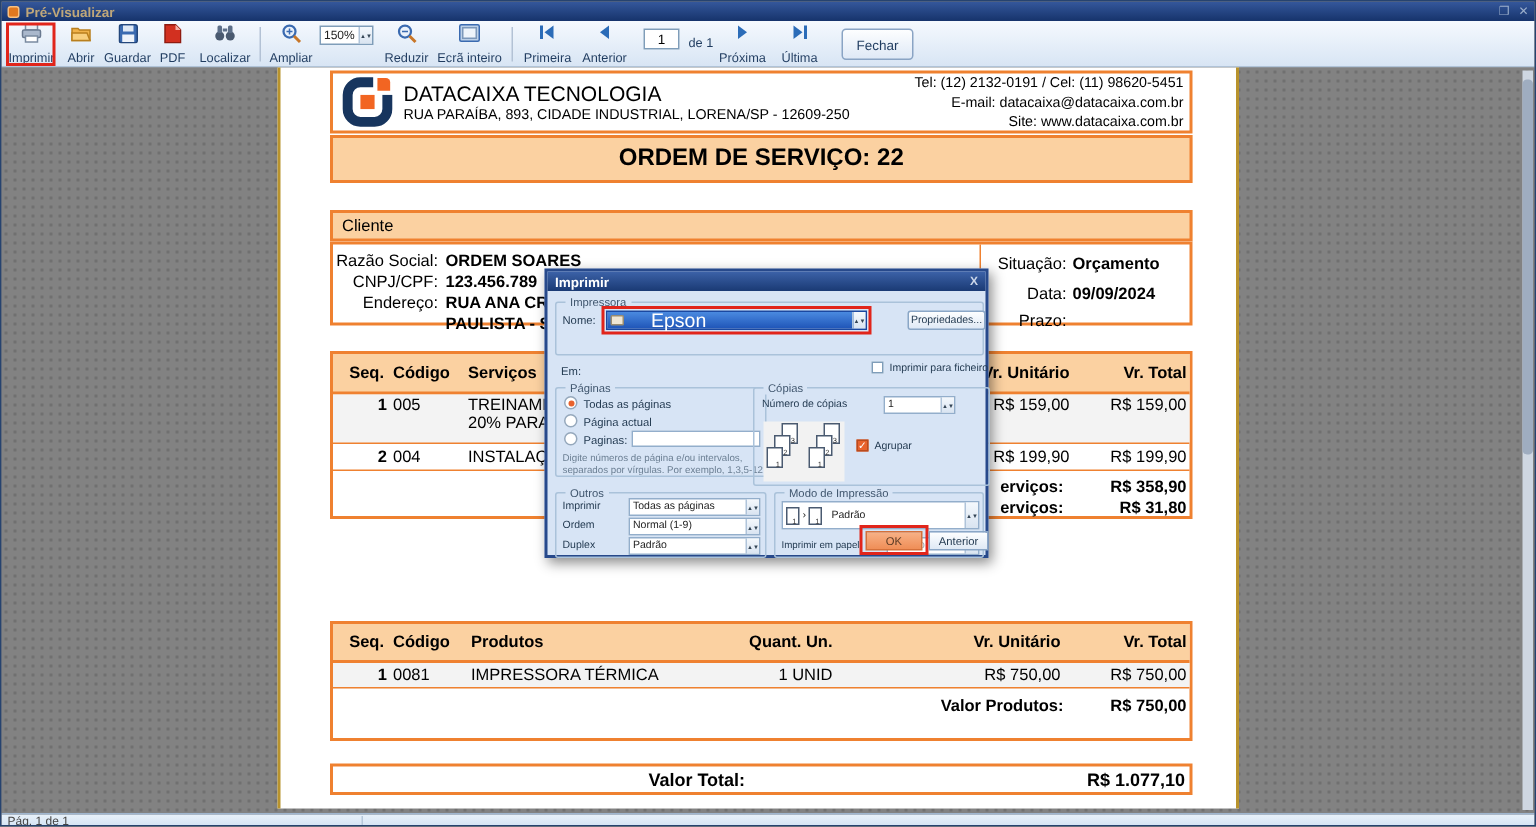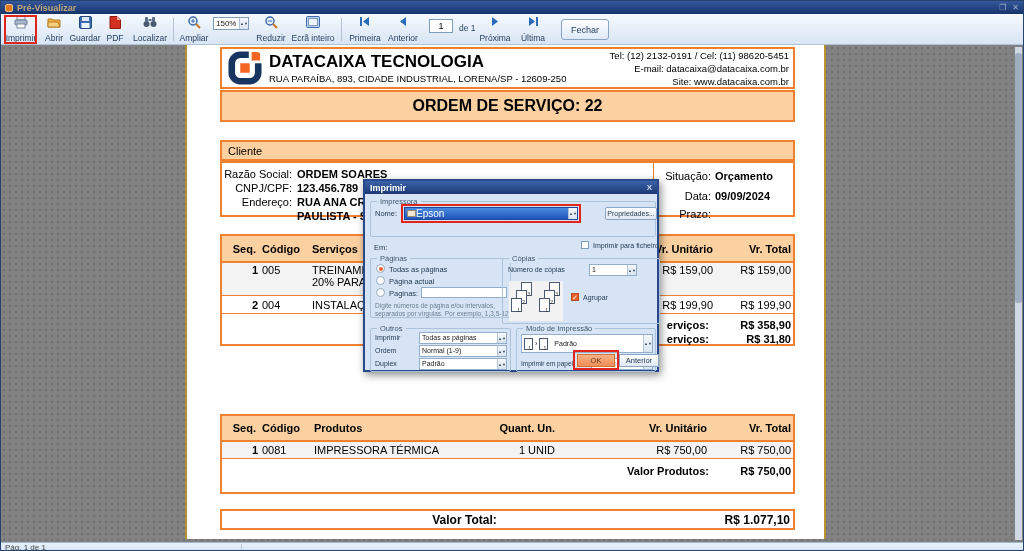--- a/index.html
+++ b/index.html
@@ -31,21 +31,21 @@
   #preview{position:absolute;left:0;top:44px;width:100%;height:497px;background-color:#828282;background-image:radial-gradient(#707070 1px,rgba(0,0,0,0) 1.2px);background-size:6px 6px}
   #vscroll{position:absolute;right:1px;top:2px;width:7px;height:493px;background:#cfd7e2}
   #vthumb{position:absolute;left:0;top:6px;width:7px;height:250px;background:#9fadc0;border-radius:3px}
   #page{position:absolute;left:184px;top:0;width:641px;height:494px;background:#fff;border-left:2px solid #b8932d;border-right:2px solid #b8932d}
   #doc{position:absolute;left:33px;top:0;width:575px;height:494px;font-size:11px;color:#000}
   .doc-box{position:absolute;left:0;width:575px;border:2px solid var(--accent-orange);background:#fff}
   .band{background:var(--band-fill)}
   
   #companyBox{top:2px;height:42px;display:flex;align-items:center}
   #logo{margin:2px 6px 2px 5px}
-  .cname{font-weight:bold;font-size:17px}
+  .cname{font-weight:normal;font-size:14px}
   .csmall{font-size:9.5px;line-height:13px}
   #companyRight{margin-left:auto;text-align:right;padding-right:4px;font-size:9.5px;line-height:13px}
   #orderBand{top:45px;height:32px;display:flex;align-items:center;justify-content:center;font-size:16px;font-weight:bold}
   #cliHead{top:95px;height:21px;display:flex;align-items:center;padding-left:6px;font-weight:normal}
   #cliBody{top:116px;height:56px}
   .cliRow{position:absolute;left:0;display:grid;grid-template-columns:70px auto;column-gap:5px;line-height:14px}
   .cliRow .lab{text-align:right}
   .cliRow .val{font-weight:bold}
   #cliDivider{position:absolute;left:431px;top:0;width:1px;height:52px;background:var(--accent-orange)}
   .cliR{position:absolute;left:437px;display:grid;grid-template-columns:52px auto;column-gap:4px;line-height:14px}
@@ -81,21 +81,21 @@
   .dl{position:absolute;font-size:7.5px;color:#243b52;white-space:nowrap}
   .dd{position:absolute;display:flex;background:#fff;border:1px solid #93aecb;height:12px}
   .dd .txt{flex:1;font-size:7px;color:#222;padding:1px 2px;white-space:nowrap;overflow:hidden}
   .dbtn{position:absolute;height:13px;border:1px solid #8aa6c6;border-radius:2px;background:linear-gradient(180deg,#fdfeff,#dfe9f5);font-size:7px;color:#243b52;display:flex;align-items:center;justify-content:center}
   .chk{position:absolute;width:8px;height:8px;border:1px solid #7f9db9;background:#fff}
   .chk.on{background:#e8622d;border-color:#b94b1e;color:#fff;font-size:7px;line-height:7px;text-align:center}
   .rad{position:absolute;width:9px;height:9px;border:1px solid #95a8bc;border-radius:50%;background:#fff}
   .rad.on::after{content:"";position:absolute;left:2px;top:2px;width:4px;height:4px;border-radius:50%;background:#e8622d}
   .rlab{position:absolute;font-size:7.5px;color:#243b52;white-space:nowrap}
   #combo{position:absolute;left:33px;top:5px;width:174px;height:13px;display:flex;background:linear-gradient(180deg,#4a8ae0,#1f55b8);border:1px solid #1a48a0}
-  #combo .ptxt{flex:1;color:#fff;font-size:10px;padding:3px 2px;display:flex;align-items:center;gap:0}
+  #combo .ptxt{flex:1;color:#fff;font-size:13px;padding:3px 2px;display:flex;align-items:center;gap:18px}
   .pico{width:9px;height:7px;background:#efe6d4;border:1px solid #9a8c70;border-radius:1px}
   .hint{position:absolute;font-size:6.5px;color:#6b7f93;line-height:8px;white-space:nowrap}
   .pagesIcon{position:absolute;width:11px;height:14px;background:#fff;border:1px solid #4a5a70;font-size:5px;text-align:right;line-height:22px;padding-right:1px;color:#333}
   #collate{position:absolute;left:6px;top:22px;width:54px;height:40px;background:#f2f2f2}
   #okBtn{position:absolute;left:212px;top:173px;width:38px;height:13px;background:linear-gradient(180deg,#f7b186,#ef8e57);border:1px solid #d4703a;font-size:7.5px;color:#5a3a24;display:flex;align-items:center;justify-content:center}
   #cancelBtn{position:absolute;left:254px;top:173px;width:40px;height:13px;border:1px solid #8aa6c6;background:linear-gradient(180deg,#fdfeff,#dfe9f5);font-size:7.5px;color:#243b52;display:flex;align-items:center;justify-content:center}
   
   #statusbar{position:absolute;left:0;top:541px;width:100%;height:10px;background:linear-gradient(180deg,#e8f1fa,#d2e2f2);border-top:1px solid #9fb6cf;font-size:8px;color:#444}
   #statusbar .ptext{position:absolute;left:4px;top:0px}
   #statusbar .sdiv{position:absolute;left:240px;top:1px;width:1px;height:9px;background:#b6c8da}

